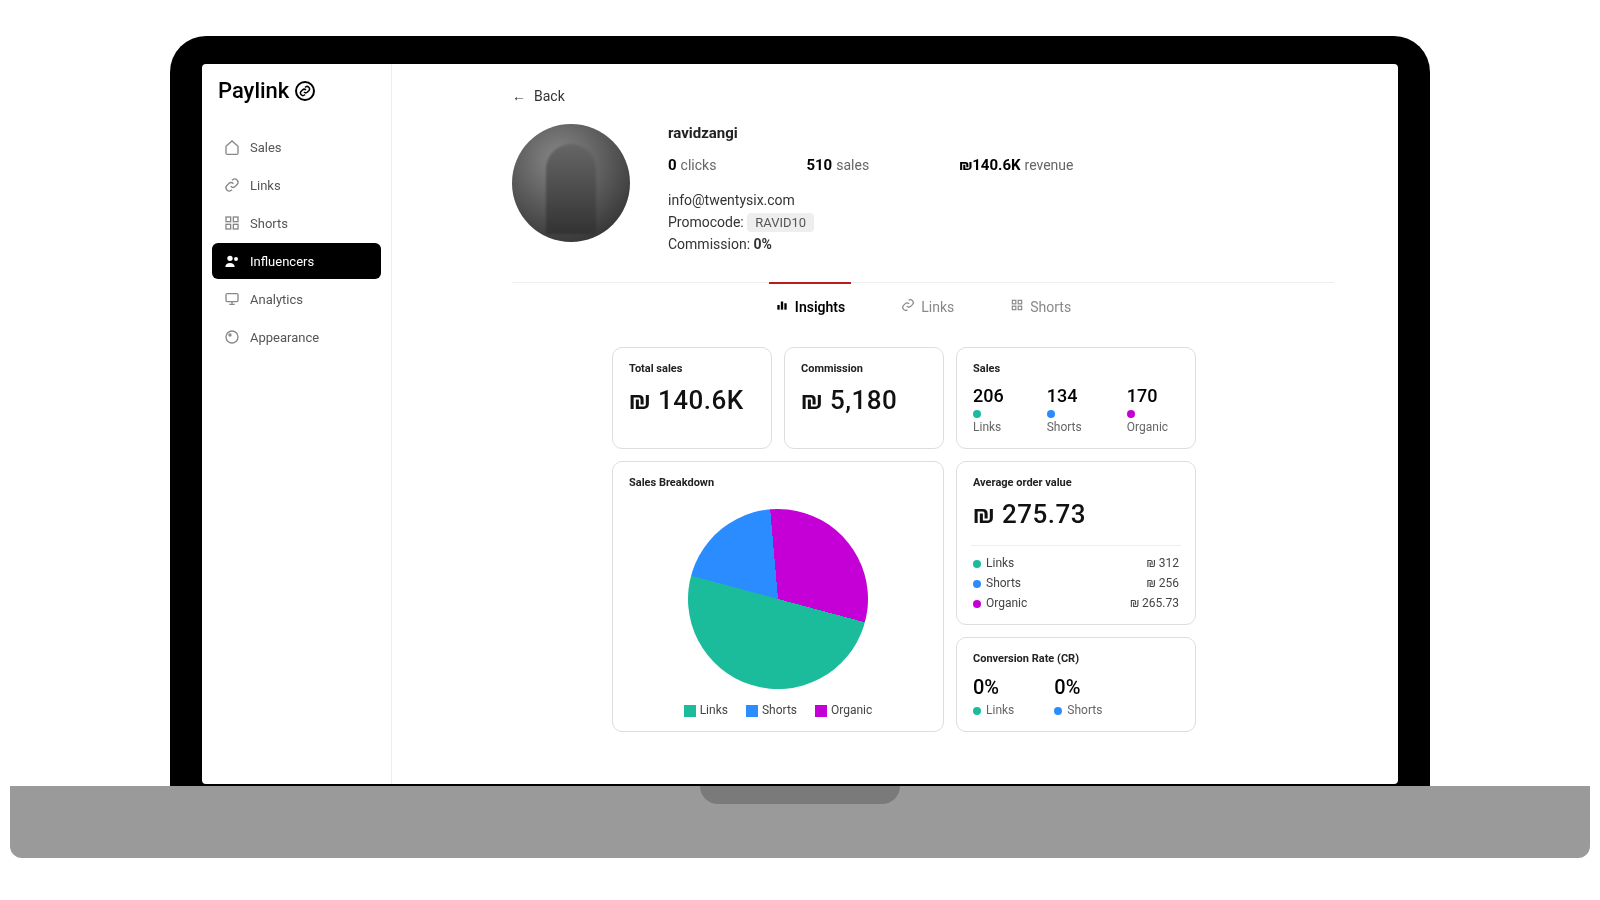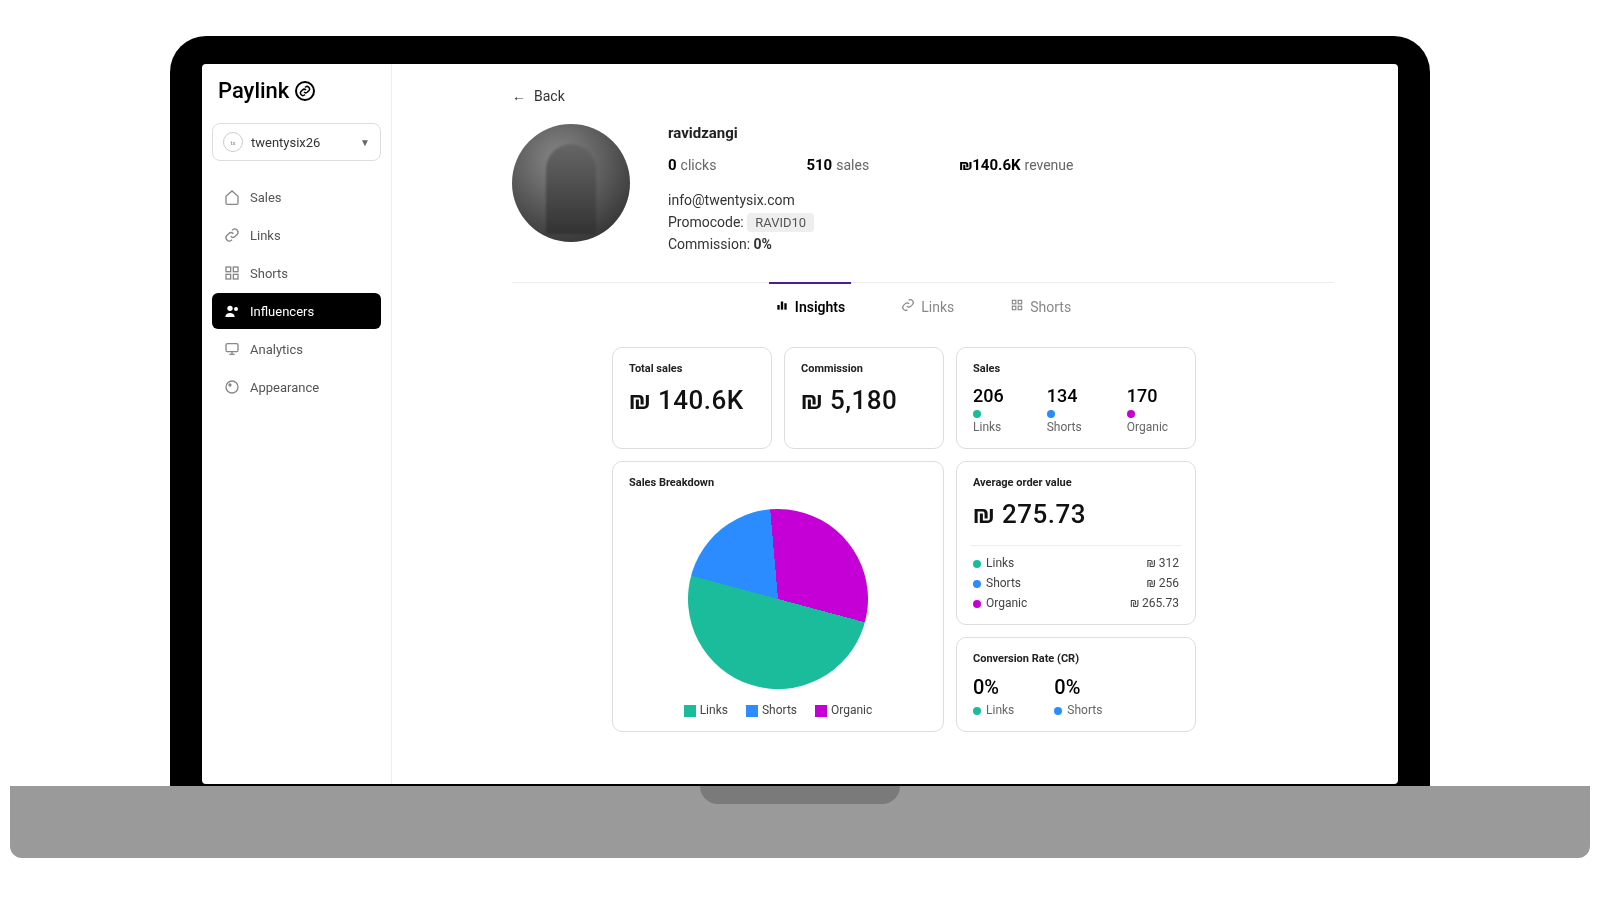--- a/index.html
+++ b/index.html
@@ -211,21 +211,21 @@
     padding:14px 6px;
     font-size:14px;
     color:#888;
     display:flex;
     align-items:center;
     gap:6px;
     cursor:pointer;
     border-top: 2px solid transparent;
     margin-top:-1px;
   }
-  .tab.active { color:#000; font-weight:600; border-top:2px solid #4c1d95;}
+  .tab.active { color:#000; font-weight:600; border-top:2px solid #b91c1c;}
 
   .cards {
     display:grid;
     grid-template-columns: 160px 160px 240px;
     gap:12px;
     margin-top:18px;
     margin-left:100px;
   }
   .card {
     border:1px solid #ddd;
@@ -282,25 +282,20 @@
       <div class="brand">
         <span>Paylink</span>
         <span class="brand-icon">
           <svg width="12" height="12" viewBox="0 0 24 24" fill="none" stroke="#000" stroke-width="3">
               <path d="M10 14a5 5 0 0 0 7 0l3-3a5 5 0 0 0-7-7l-1 1"></path>
               <path d="M14 10a5 5 0 0 0-7 0l-3 3a5 5 0 0 0 7 7l1-1"></path>
             </svg>
         </span>
       </div>
 
-      <div class="workspace-select">
-        <span class="workspace-avatar">ts</span>
-        <span>twentysix26</span>
-        <span class="chev">▼</span>
-      </div>
 
       <nav class="nav">
         <div class="nav-item">
           <span class="nav-icon">
               <svg width="16" height="16" viewBox="0 0 24 24" fill="none" stroke="#888" stroke-width="2">
                 <path d="M3 11l9-8 9 8v10a2 2 0 0 1-2 2H5a2 2 0 0 1-2-2z"></path>
               </svg>
             </span>
           <span>Sales</span>
         </div>

